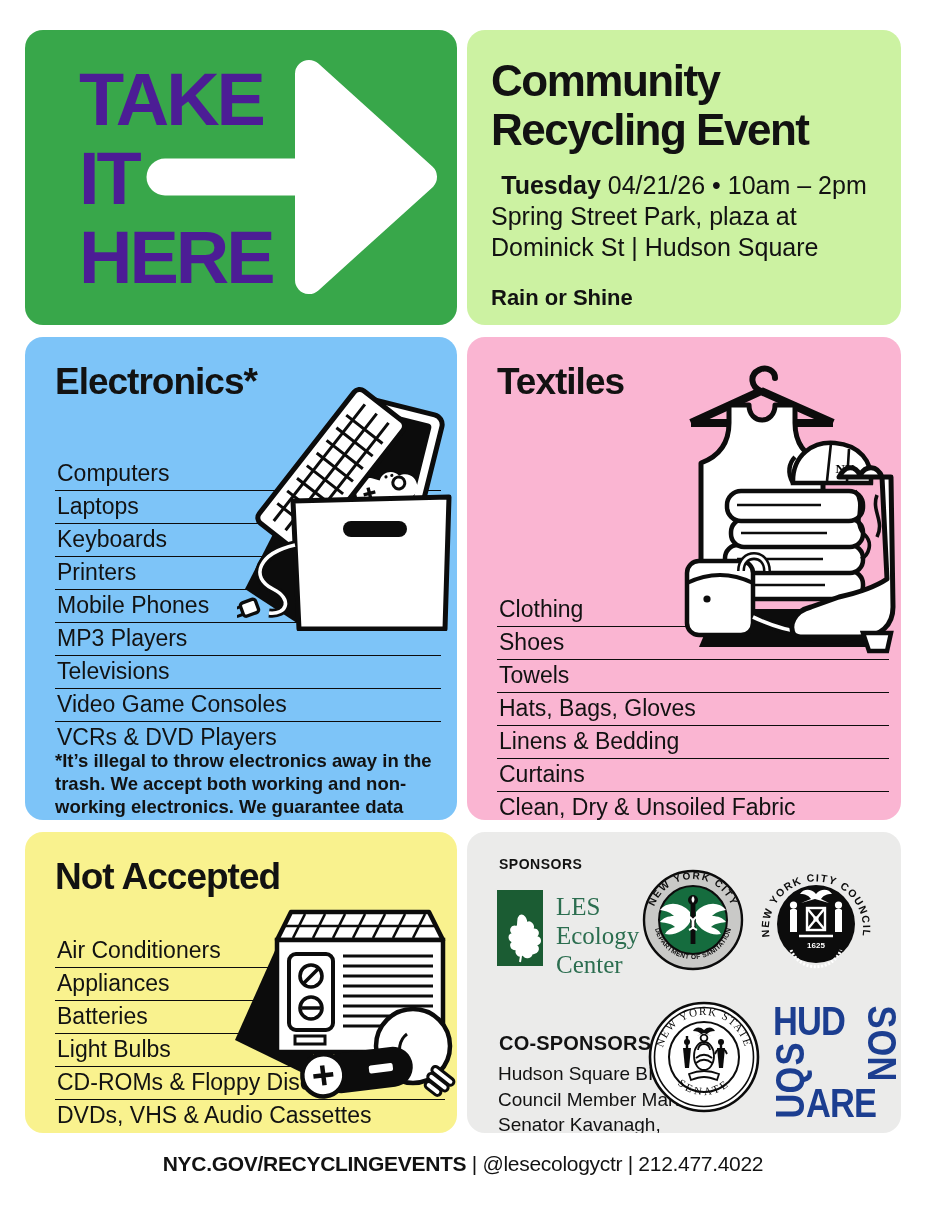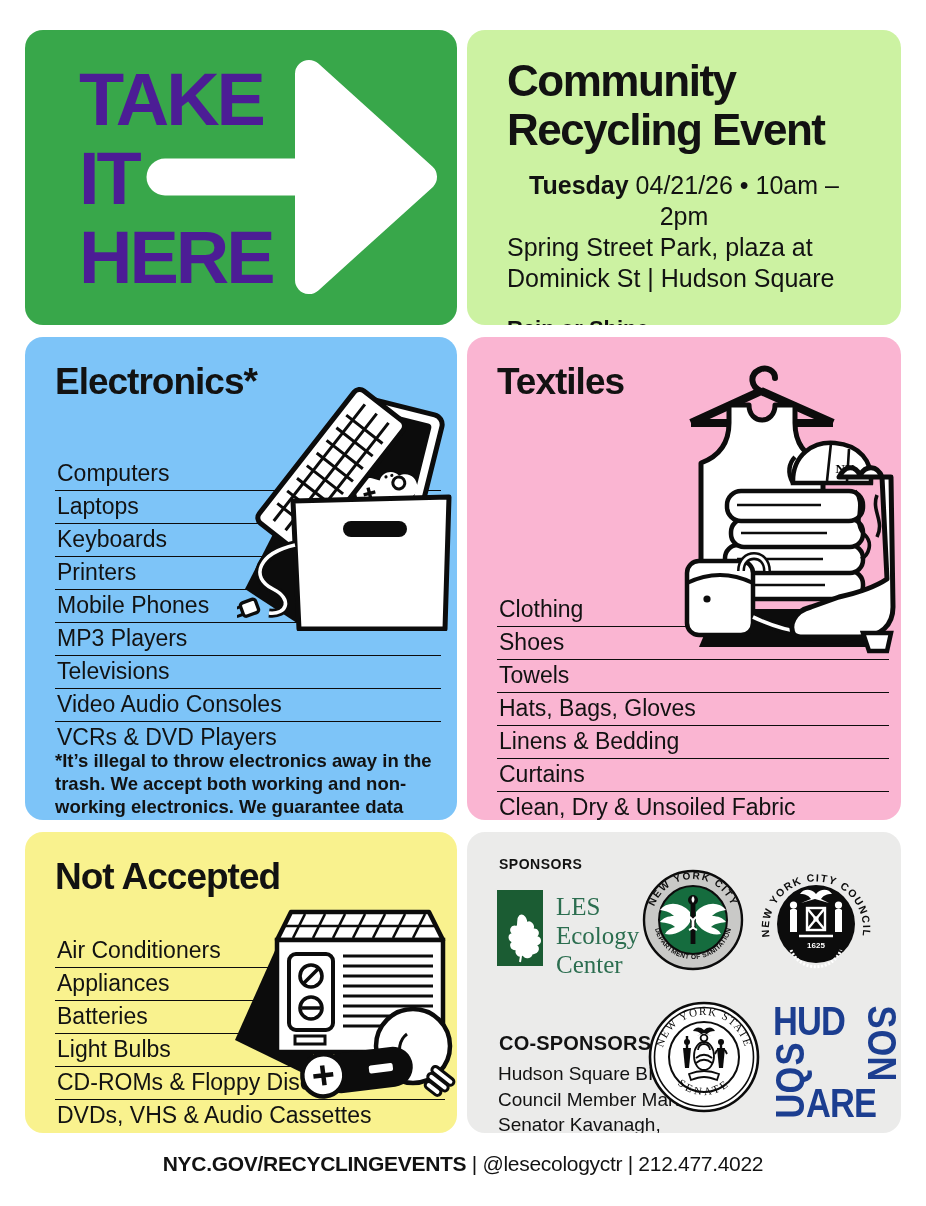--- a/index.html
+++ b/index.html
@@ -17,21 +17,21 @@
   .panel.blue { background:#7dc4f8; }
   .panel.pink { background:#fab5d2; }
   .panel.yellow { background:#f9f28e; }
   .panel.gray { background:#ebebea; }
 
   
   .take-text { position:absolute; left:36px; top:30px; font-weight:bold; font-size:74px; line-height:79px; letter-spacing:-3px; color:#4c1d95;margin-left:18px; }
   .arrow-svg { position:absolute; left:118px; top:28px; }
 
   
-  .panel.lightgreen { padding:26px 40px; }
+  .panel.lightgreen { padding:26px 24px; }
   .event-title { font-weight:bold; font-size:44px; line-height:49px; letter-spacing:-1.5px; max-width:400px; }
   .event-when { margin-top:16px; font-size:25px; line-height:31px;text-align:center; }
   .event-when b { font-weight:bold; }
   .event-where { font-size:25px; line-height:31px; max-width:395px; }
   .event-note { margin-top:22px; font-size:22px; font-weight:bold; }
 
   
   .cat-title { position:absolute; left:30px; top:24px; font-weight:bold; font-size:37px; letter-spacing:-1px; z-index:2; }
   .cat-list { position:absolute; left:30px; list-style:none; z-index:1; }
   .cat-list li { font-size:23px; line-height:24px; padding:2px 2px 5px; border-bottom:1.6px solid #0c0c0c; margin-bottom:1px; }
@@ -130,21 +130,21 @@
       </svg>
       <ul class="cat-list">
 
       <li><span>Computers</span></li>
           <li><span>Laptops</span></li>
           <li><span>Keyboards</span></li>
           <li><span>Printers</span></li>
           <li><span>Mobile Phones</span></li>
           <li><span>MP3 Players</span></li>
           <li><span>Televisions</span></li>
-          <li><span>Video Audio Consoles</span></li>
+          <li><span>Video Game Consoles</span></li>
           <li><span>VCRs &amp; DVD Players</span></li>
         </ul>
       <p class="footnote">*It’s illegal to throw electronics away in the trash. We accept both working and non-working electronics. We guarantee data security.</p>
     </section>
 
     <section class="panel pink">
       <h2 class="cat-title">Textiles</h2>
       <svg class="illo tex" width="262" height="296" viewBox="0 0 262 296">
         <path d="M120 26 C110 22 108 10 118 5 C126 1 134 6 134 13" fill="none" stroke="#0c0c0c" stroke-width="6" stroke-linecap="round"></path>
         <path d="M120 26 L50 58 M120 26 L192 58 M50 58 L192 58" fill="none" stroke="#0c0c0c" stroke-width="8" stroke-linejoin="round"></path>

